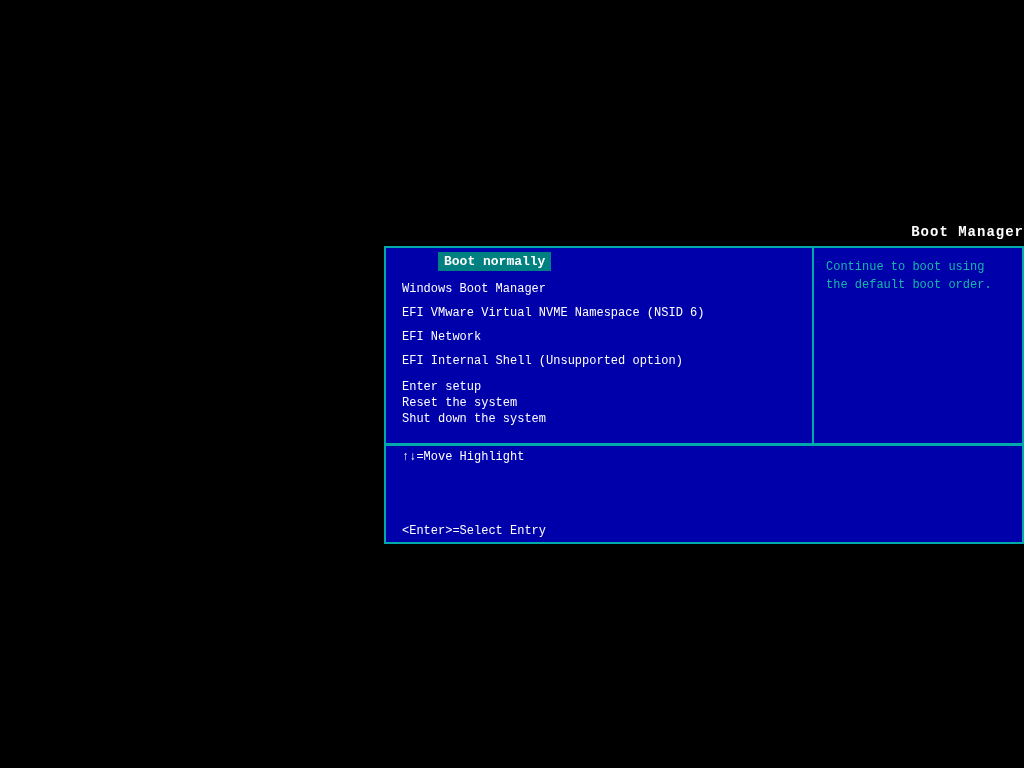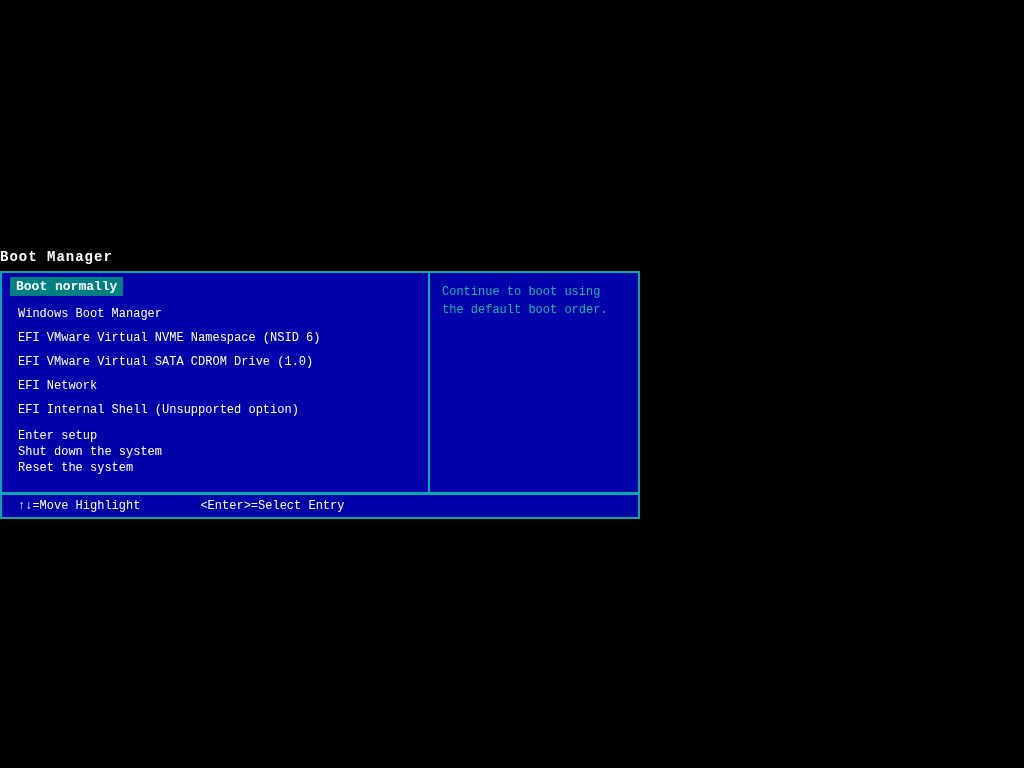--- a/index.html
+++ b/index.html
@@ -19,21 +19,21 @@
       font-family: 'Courier New', Courier, monospace;
       overflow: hidden;
     }
 
     .screen-wrapper {
       width: 1024px;
       height: 768px;
       background-color: #000000;
       display: flex;
       flex-direction: column;
-      align-items: flex-start;
+      align-items: flex-end;
       justify-content: center;
       position: relative;
     }
 
     .title {
       color: #ffffff;
       font-size: 14px;
       font-weight: bold;
       margin-bottom: 6px;
       letter-spacing: 1px;
@@ -62,20 +62,21 @@
 
     .selected-item {
       background-color: #008080;
       color: #ffffff;
       font-size: 13px;
       font-weight: bold;
       padding: 2px 6px;
       margin-bottom: 10px;
       display: inline-block;
       width: fit-content;
+      margin-left: 44px;
     }
 
     .menu-items {
       display: flex;
       flex-direction: column;
       gap: 8px;
     }
 
     .menu-item {
       color: #ffffff;
@@ -100,49 +101,48 @@
 
     .status-bar {
       width: 640px;
       background-color: #0000aa;
       border-top: 1px solid #00aaaa;
       border-left: 2px solid #00aaaa;
       border-right: 2px solid #00aaaa;
       border-bottom: 2px solid #00aaaa;
       padding: 4px 16px;
       display: flex;
-      flex-direction: row;
+      flex-direction: column;
       gap: 60px;
       color: #ffffff;
       font-size: 12px;
     }
   </style>
 </head>
 <body>
 
 <div class="screen-wrapper">
   <div class="title">Boot Manager</div>
   <div class="main-panel">
     <div class="panel-body">
       <div class="left-panel">
         <div class="selected-item">Boot normally</div>
         <div class="menu-items">
 
         <div class="menu-item">Windows Boot Manager</div>
             <div class="menu-item">EFI VMware Virtual NVME Namespace (NSID 6)</div>
-            <div class="menu-item">EFI VMware Virtual SATA CDROM Drive (1.0)</div>
             <div class="menu-item">EFI Network</div>
             <div class="menu-item">EFI Internal Shell (Unsupported option)</div>
           </div>
         <div class="menu-spacer"></div>
         <div class="extra-items">
 
         <div class="menu-item">Enter setup</div>
+            <div class="menu-item">Reset the system</div>
             <div class="menu-item">Shut down the system</div>
-            <div class="menu-item">Reset the system</div>
           </div>
       </div>
       <div class="right-panel">
         <span style="white-space: pre-line;">Continue to boot using
 the default boot order.</span>
       </div>
     </div>
   </div>
   <div class="status-bar">
     <span>↑↓=Move Highlight</span>

